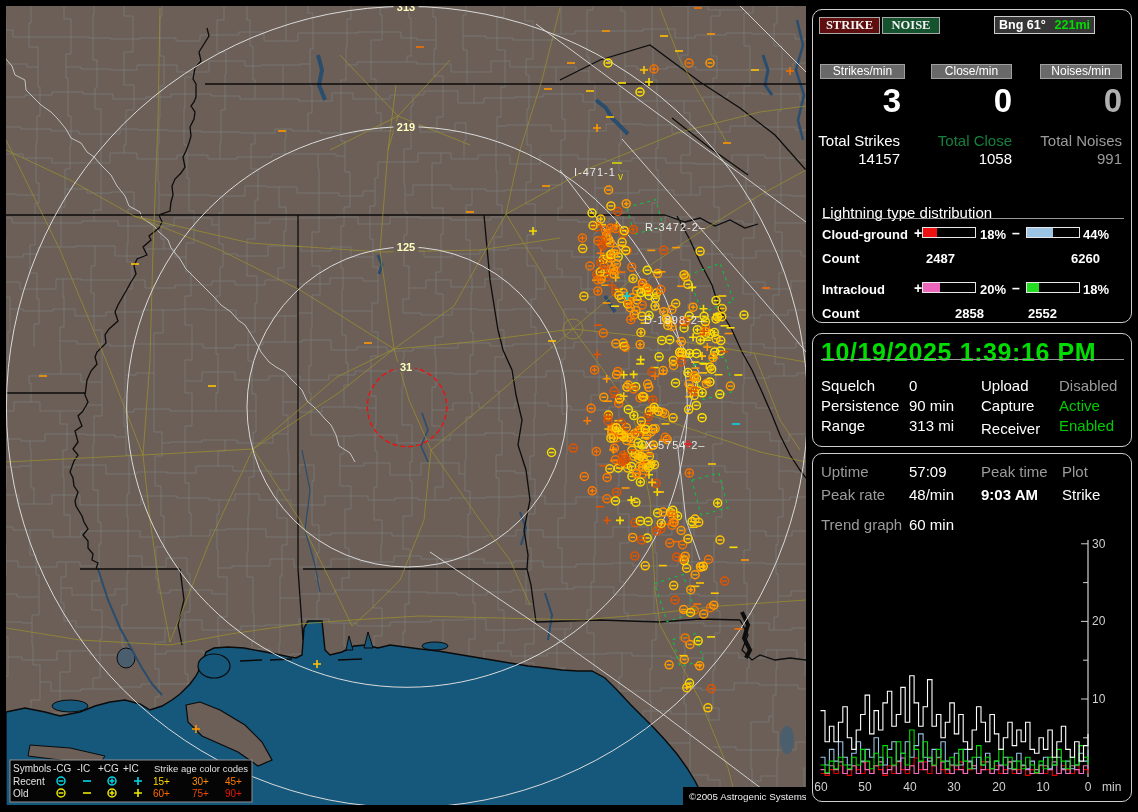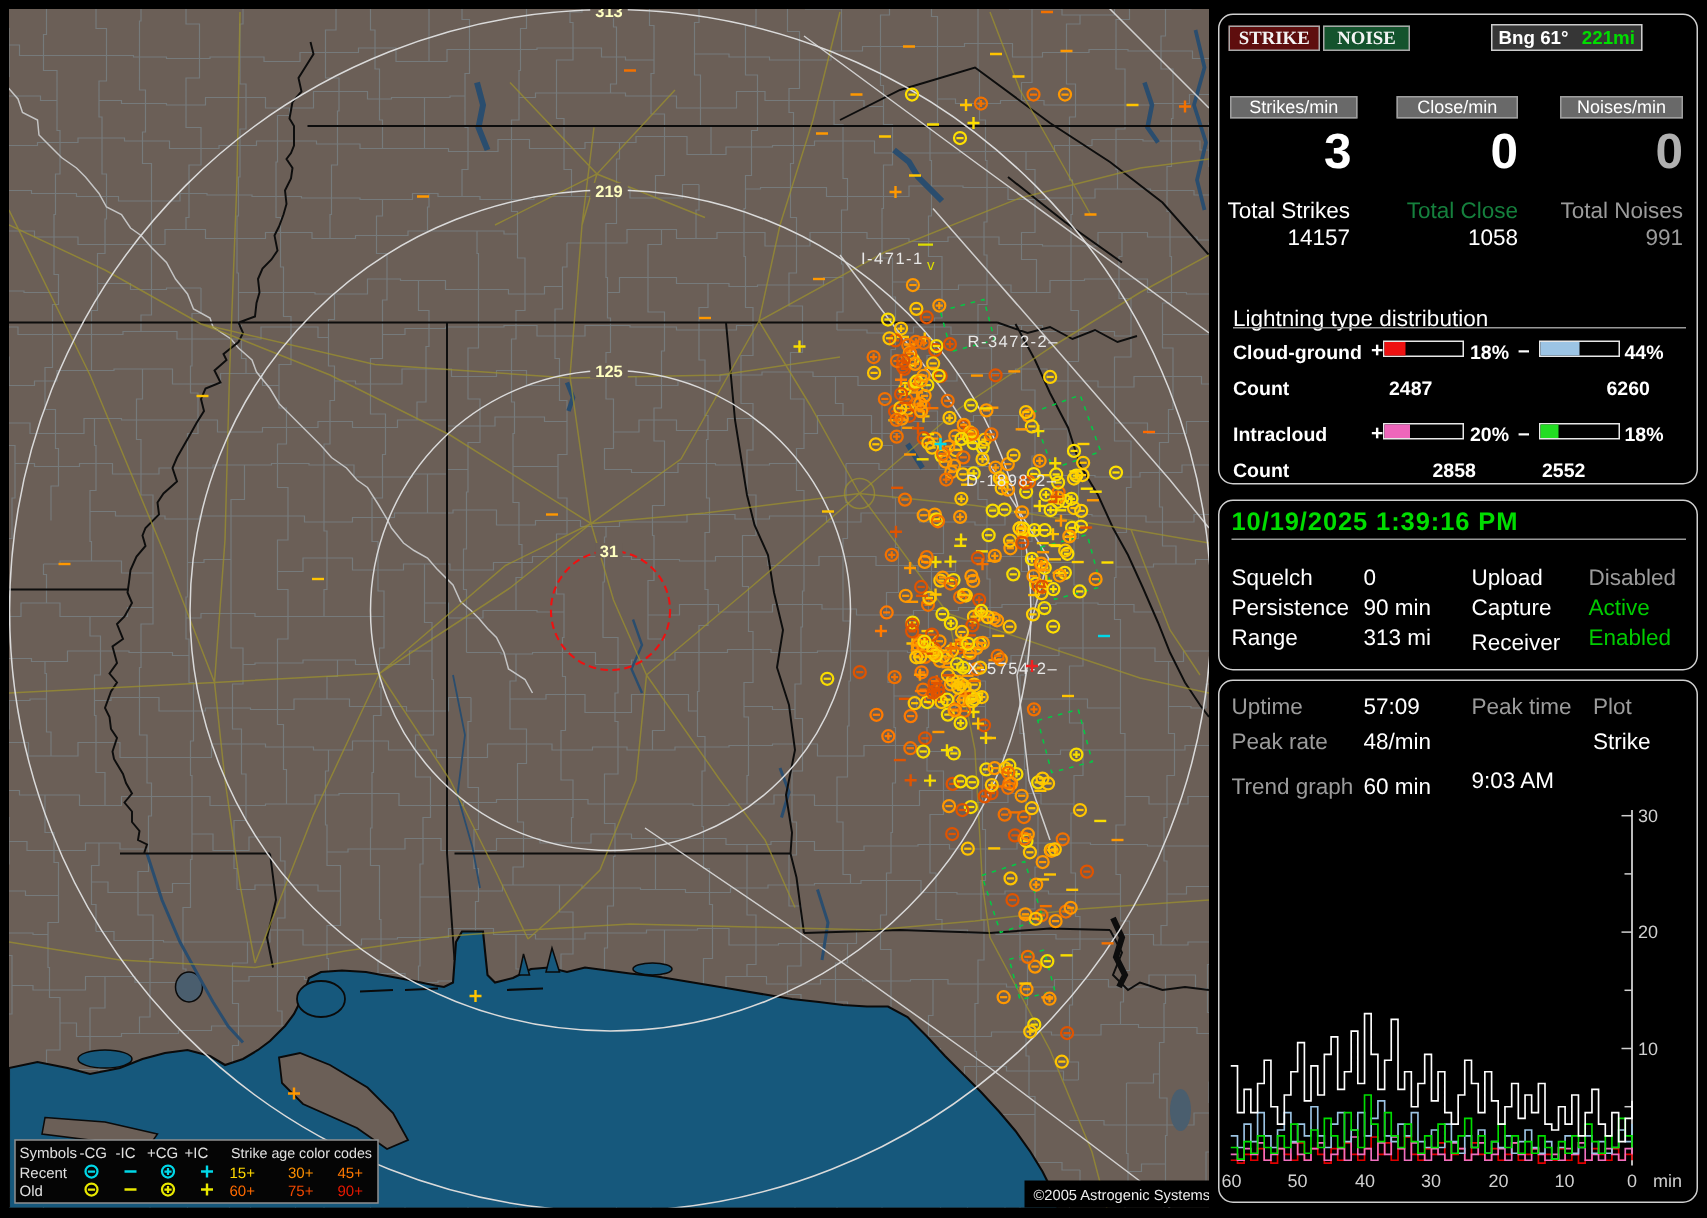--- a/index.html
+++ b/index.html
@@ -952,42 +952,42 @@
 <div class="d" style="left:980px;top:282px;">20%</div>
 <div style="position:absolute;left:1012px;top:280px;font-size:14px;color:#fff;font-weight:bold;">–</div>
 <div class="bar" style="left:1026px;top:282px;">
     <div style="width:12px;height:9px;background:#22dd22"></div>
   </div>
 <div class="d" style="left:1083px;top:282px;">18%</div>
 <div class="d" style="left:822px;top:306px;">Count</div>
 <div class="d" style="left:926px;top:306px;margin-left:29px;">2858</div>
 <div class="d" style="left:1028px;top:306px;">2552</div>
 <div class="panel" style="left:812px;top:333px;width:320px;height:114px;"></div>
-<div style="position:absolute;left:821px;top:338px;font-size:17px;font-weight:bold;letter-spacing:0.6px;color:#00dd00;white-space:nowrap;">10/19/2025 1:39:16 PM</div>
+<div style="position:absolute;left:821px;top:338px;font-size:25px;font-weight:bold;letter-spacing:0.6px;color:#00dd00;white-space:nowrap;">10/19/2025 1:39:16 PM</div>
 <div style="position:absolute;left:821px;top:359px;width:303px;height:1px;background:#999;"></div>
 <div class="t" style="left:821px;top:377px;">Squelch</div>
 <div class="t" style="left:909px;top:377px;">0</div>
 <div class="t" style="left:981px;top:377px;">Upload</div>
 <div class="t gray" style="left:1059px;top:377px;">Disabled</div>
 <div class="t" style="left:821px;top:397px;">Persistence</div>
 <div class="t" style="left:909px;top:397px;">90 min</div>
 <div class="t" style="left:981px;top:397px;">Capture</div>
 <div class="t green" style="left:1059px;top:397px;">Active</div>
 <div class="t" style="left:821px;top:417px;">Range</div>
 <div class="t" style="left:909px;top:417px;">313 mi</div>
 <div class="t" style="left:981px;top:420px;">Receiver</div>
 <div class="t green" style="left:1059px;top:417px;">Enabled</div>
 <div class="panel" style="left:812px;top:453px;width:320px;height:349px;"></div>
 <div class="t gray" style="left:821px;top:463px;">Uptime</div>
 <div class="t" style="left:909px;top:463px;">57:09</div>
 <div class="t gray" style="left:981px;top:463px;">Peak time</div>
 <div class="t gray" style="left:1062px;top:463px;">Plot</div>
 <div class="t gray" style="left:821px;top:486px;">Peak rate</div>
 <div class="t" style="left:909px;top:486px;">48/min</div>
-<div class="t" style="left:981px;top:512px;">9:03 AM</div>
+<div class="t" style="left:981px;top:486px;font-weight:bold;">9:03 AM</div>
 <div class="t" style="left:1062px;top:486px;">Strike</div>
 <div class="t gray" style="left:821px;top:516px;">Trend graph</div>
 <div class="t" style="left:909px;top:516px;">60 min</div>
 <div style="position:absolute;left:812px;top:530px;width:318px;height:268px;"><svg width="318" height="268" viewBox="812 530 318 268" font-family="Liberation Sans, sans-serif">
       <path d="M1088,540V777" stroke="#d0d0d0" stroke-width="1.2" fill="none"></path>
       <path d="M1083,737.8H1088" stroke="#d0d0d0" stroke-width="1"></path>
       <path d="M1081,699.0H1088" stroke="#d0d0d0" stroke-width="1"></path>
       <path d="M1083,660.2H1088" stroke="#d0d0d0" stroke-width="1"></path>
       <path d="M1081,621.4H1088" stroke="#d0d0d0" stroke-width="1"></path>
       <path d="M1083,582.6H1088" stroke="#d0d0d0" stroke-width="1"></path>

